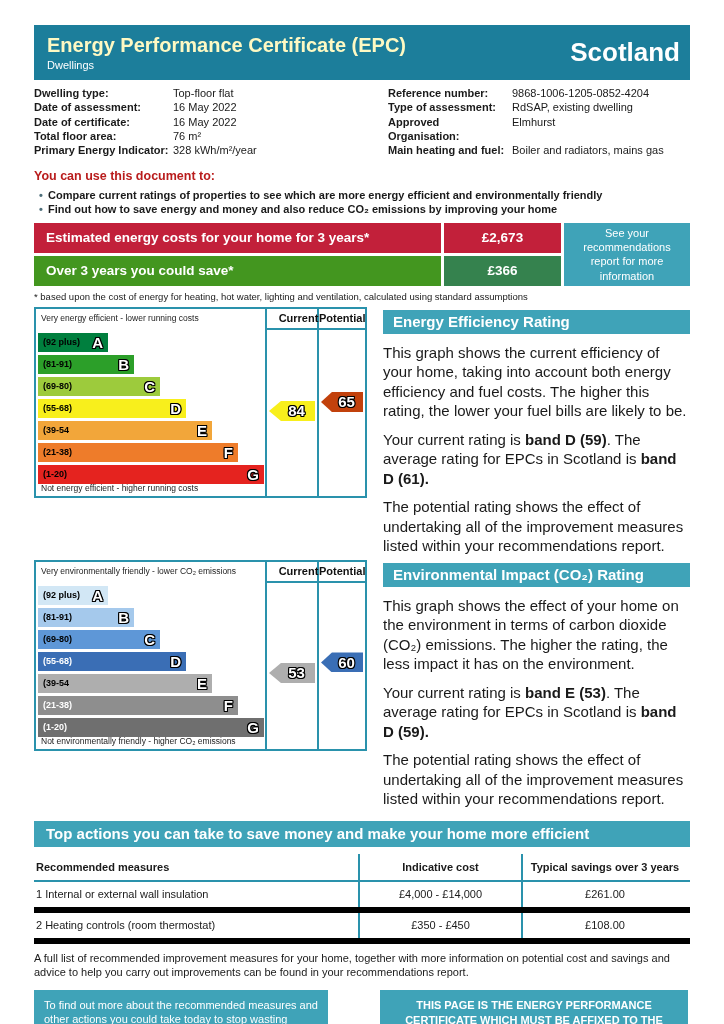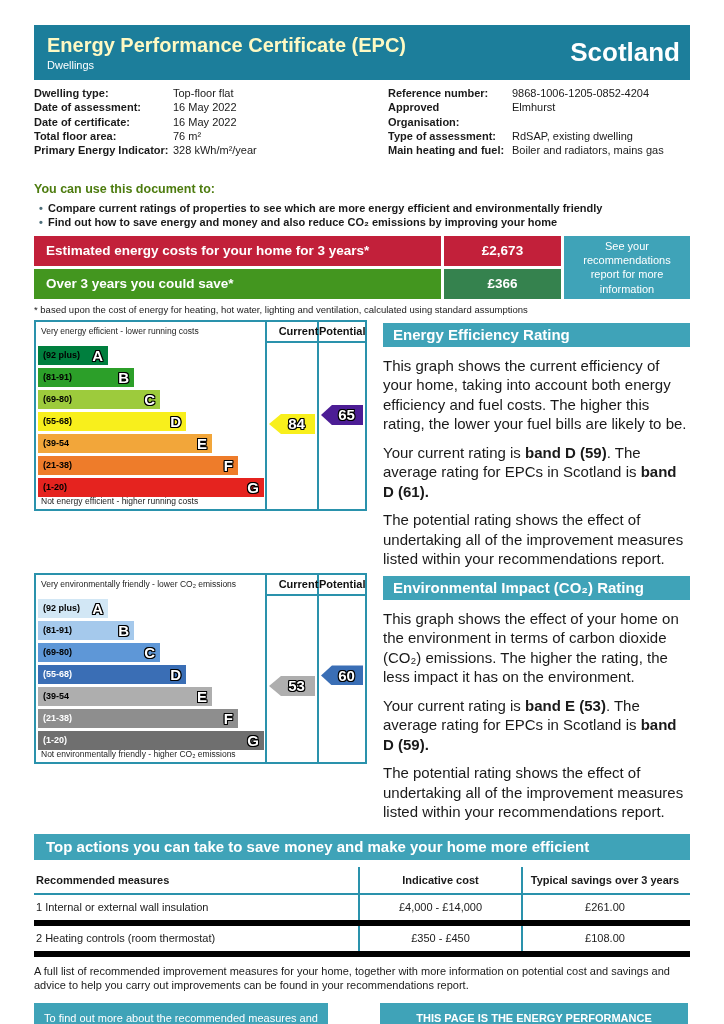--- a/index.html
+++ b/index.html
@@ -19,21 +19,21 @@
   
   .details{display:flex;margin-top:6px;font-size:11px;line-height:1.3;}
   .dcol-left{width:354px;}
   .dcol-right{flex:1;}
   .drow{display:flex;}
   .dlbl{font-weight:bold;}
   .dcol-left .dlbl{width:139px;flex:none;}
   .dcol-right .dlbl{width:124px;flex:none;}
   .dcol-right .dval{width:152px;}
 
-  .use-head{margin-top:25px;font-weight:bold;font-size:12.5px;color:#4d7c0f;}
+  .use-head{margin-top:12px;font-weight:bold;font-size:12.5px;color:#b91c1c;}
   .bullets{margin-top:6px;}
   .bullet{display:flex;font-weight:bold;font-size:11px;line-height:1.25;}
   .bullet .dot{width:14px;flex:none;color:#4d6e7a;text-align:center;}
 
   
   .costs{margin-top:6px;display:grid;grid-template-columns:1fr 117px 126px;grid-template-rows:30px 30px;gap:3px;}
   .cost-lbl{color:#fff;font-weight:bold;font-size:13.5px;display:flex;align-items:center;padding-left:12px;}
   .cost-val{color:#fff;font-weight:bold;font-size:13.5px;display:flex;align-items:center;justify-content:center;}
   .cost-info{grid-column:3;grid-row:1 / span 2;background:#3fa3b8;color:#fff;font-size:11px;line-height:1.3;display:flex;align-items:center;justify-content:center;text-align:center;padding:2px 16px;box-sizing:border-box;}
   .footnote{margin-top:5px;font-size:9.5px;}
@@ -124,26 +124,26 @@
             <span class="dlbl">Primary Energy Indicator:</span>
             <span class="dval">328 kWh/m²/year</span>
           </div>
         </div>
       <div class="dcol-right">
           <div class="drow">
             <span class="dlbl">Reference number:</span>
             <span class="dval">9868-1006-1205-0852-4204</span>
           </div>
           <div class="drow">
+            <span class="dlbl">Type of assessment:</span>
+            <span class="dval">RdSAP, existing dwelling</span>
+          </div>
+          <div class="drow">
             <span class="dlbl">Approved Organisation:</span>
             <span class="dval">Elmhurst</span>
-          </div>
-          <div class="drow">
-            <span class="dlbl">Type of assessment:</span>
-            <span class="dval">RdSAP, existing dwelling</span>
           </div>
           <div class="drow">
             <span class="dlbl">Main heating and fuel:</span>
             <span class="dval">Boiler and radiators, mains gas</span>
           </div>
         </div>
     </div>
 
     <div class="use-head">You can use this document to:</div>
     <div class="bullets">
@@ -201,21 +201,21 @@
           </div>
         <div class="cap cap-bot">Not energy efficient - higher running costs</div>
         <div class="vline v1"></div>
         <div class="vline v2"></div>
         <div class="colhead ch1">Current</div>
         <div class="colhead ch2">Potential</div>
         <div class="headline"></div>
       <div class="arrow" style="left: 233px; width: 46px; top: 92px; background: rgb(248, 239, 28);">
             <span class="num otl">84</span>
           </div>
-          <div class="arrow" style="left: 285px; width: 42px; top: 83px; background: #4c1d95;">
+          <div class="arrow" style="left: 285px; width: 42px; top: 83px; background: #c2410c;">
             <span class="num otl">65</span>
           </div>
         </div>
       <div class="panel">
         <div class="panel-head">Energy Efficiency Rating</div>
         <div class="paras">
             <p><span>This graph shows the current efficiency of your home, taking into account both energy efficiency and fuel costs. The higher this rating, the lower your fuel bills are likely to be.</span></p>
             <p><span>Your current rating is </span><b>band D (59)</b><span>. The average rating for EPCs in Scotland is </span><b>band D (61).</b></p>
             <p><span>The potential rating shows the effect of undertaking all of the improvement measures listed within your recommendations report.</span></p>
           </div>

